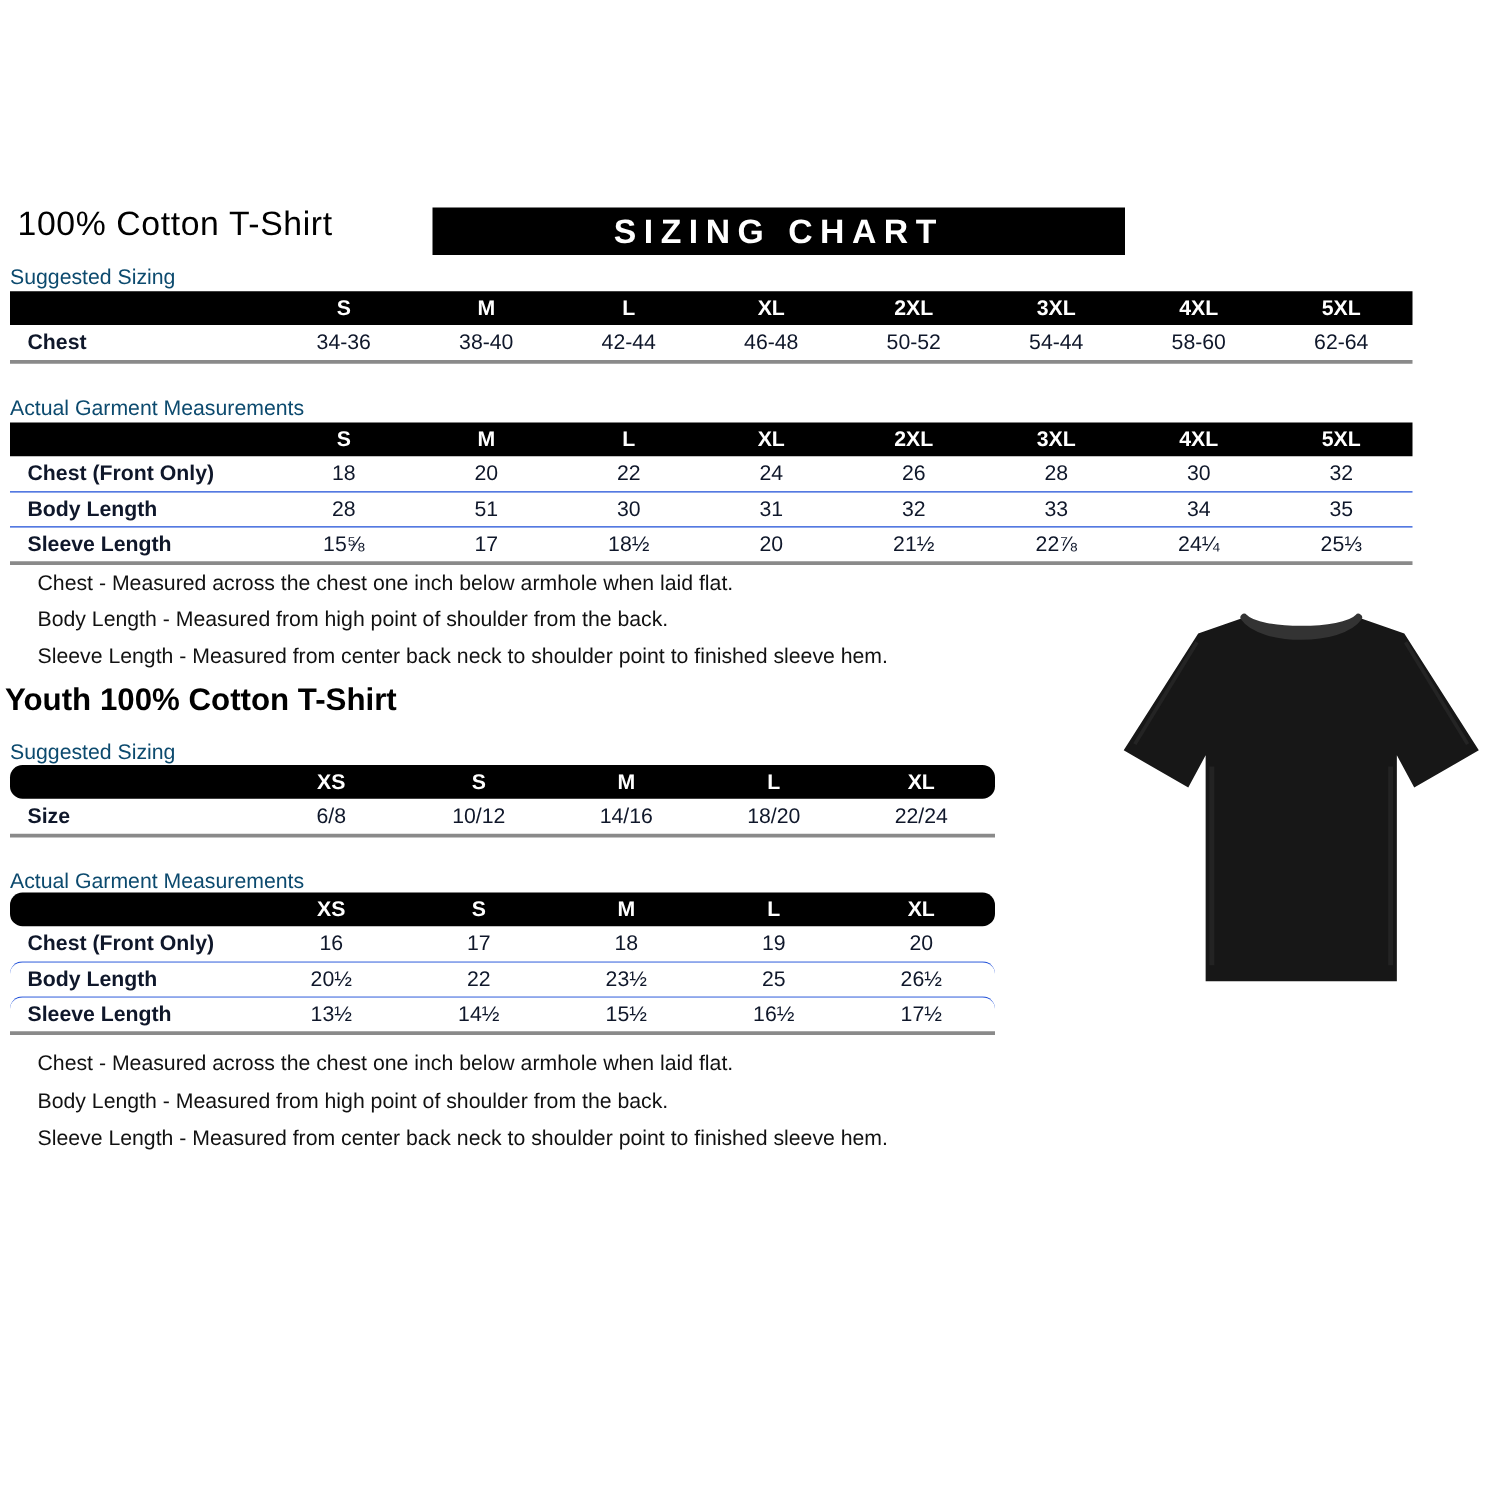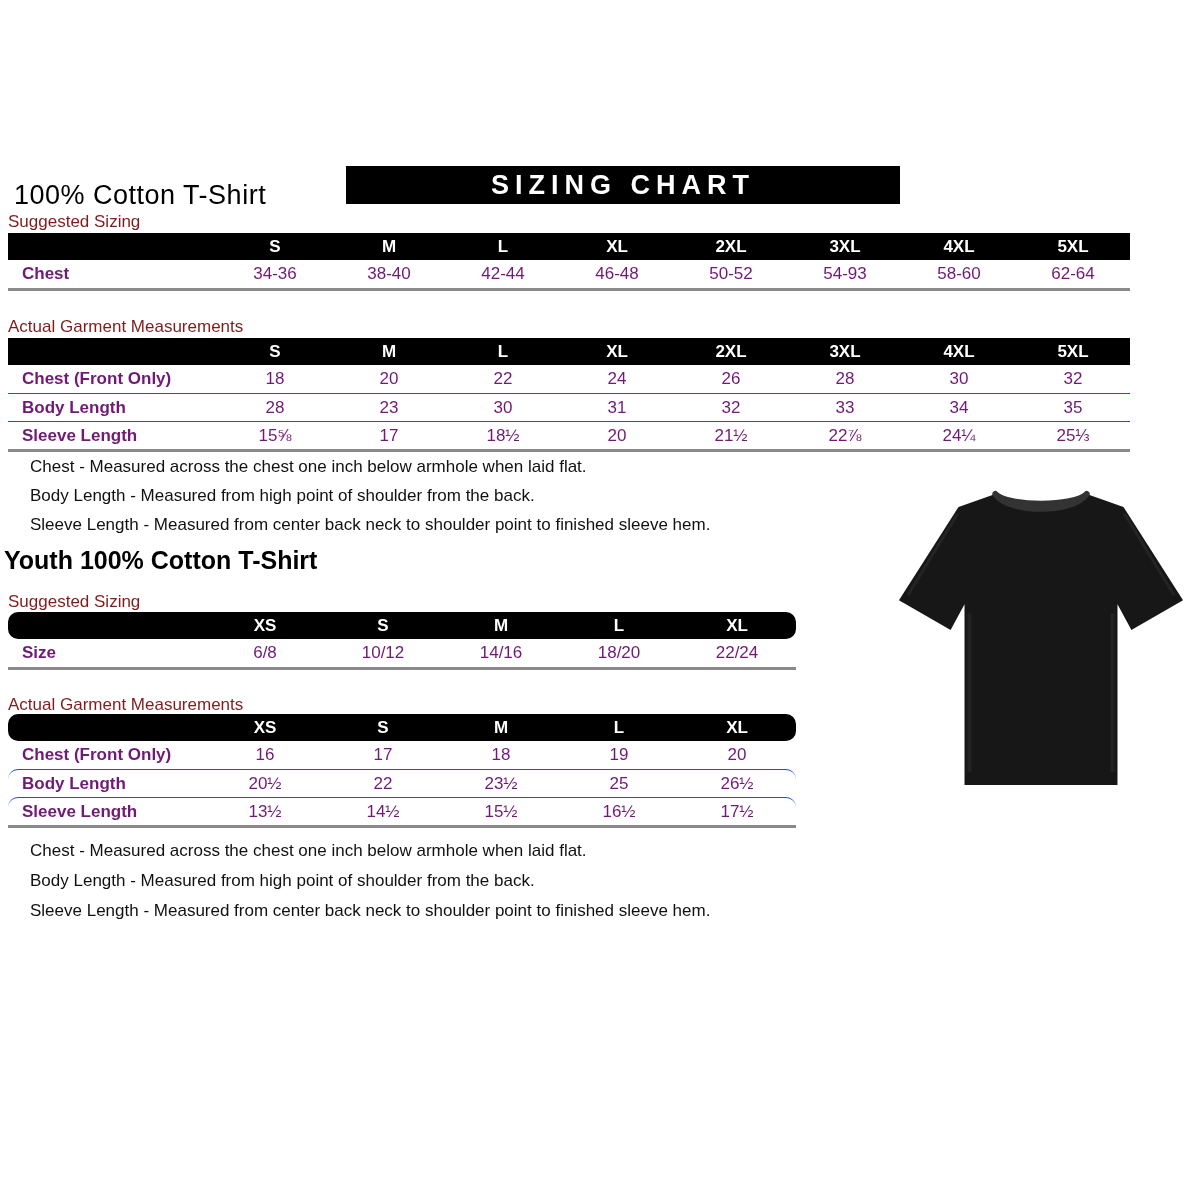--- a/index.html
+++ b/index.html
@@ -9,49 +9,48 @@
     font-family:"Liberation Sans", sans-serif;
     color:#111;
     overflow:hidden;
   }
   .abs { position:absolute; }
 
   .page-title {
     left:14px; top:164px;
     font-size:27px; font-weight:400; color:#000;
     letter-spacing:0.5px;
-    margin-top:16px;
   }
   .banner {
     left:346px; top:166px; width:554px; height:38px;
     background:#000; color:#fff;
     display:flex; align-items:center; justify-content:center;
     font-size:27px; font-weight:700; letter-spacing:6px;
   }
   .section-label {
-    font-size:17px; color:#7f1d1d;
+    font-size:17px; color:#0c4a6e;
   }
   .youth-title {
     left:4px; top:546px;
     font-size:25px; font-weight:700; color:#000000;
   }
 
   .table {
     position:absolute;
     background:#fff;
     border-bottom:3px solid #8a8a8a;
   }
   .trow { display:grid; align-items:center; }
   .cols8 .trow { grid-template-columns:210px repeat(8,1fr); }
   .cols5 .trow { grid-template-columns:198px repeat(5,1fr);border-radius:10px; }
   .thead {
     background:#000; color:#fff;
     height:27px; font-weight:700;
   }
-  .tbody { height:28px; color:#701a75; }
+  .tbody { height:28px; color:#0f172a; }
   .tbody + .tbody { border-top:1px solid #1d4ed8; }
   .tcell { text-align:center; font-size:17px; white-space:nowrap; }
   .tlabel { text-align:left; padding-left:14px; }
   .tlabel b { font-weight:700; }
   .tlabel span { font-weight:700; }
 
   .notes { position:absolute; left:30px; }
   .note { font-size:17px; line-height:29px; color:#111; }
   .notes-youth .note { line-height:30px; }
 
@@ -80,21 +79,21 @@
       <div class="tcell">4XL</div>
       <div class="tcell">5XL</div>
     </div>
     <div class="trow tbody">
       <div class="tcell tlabel"><b>Chest</b></div>
       <div class="tcell">34-36</div>
       <div class="tcell">38-40</div>
       <div class="tcell">42-44</div>
       <div class="tcell">46-48</div>
       <div class="tcell">50-52</div>
-      <div class="tcell">54-93</div>
+      <div class="tcell">54-44</div>
       <div class="tcell">58-60</div>
       <div class="tcell">62-64</div>
     </div>
   </div>
 
 <div class="abs section-label" style="left:8px; top:317px;">Actual Garment Measurements</div>
 
 <div class="table cols8" style="left:8px; top:338px; width:1122px;">
     <div class="trow thead">
       <div class="tcell tlabel"></div>
@@ -114,21 +113,21 @@
       <div class="tcell">22</div>
       <div class="tcell">24</div>
       <div class="tcell">26</div>
       <div class="tcell">28</div>
       <div class="tcell">30</div>
       <div class="tcell">32</div>
     </div>
     <div class="trow tbody">
       <div class="tcell tlabel"><b>Body Length</b></div>
       <div class="tcell">28</div>
-      <div class="tcell">23</div>
+      <div class="tcell">51</div>
       <div class="tcell">30</div>
       <div class="tcell">31</div>
       <div class="tcell">32</div>
       <div class="tcell">33</div>
       <div class="tcell">34</div>
       <div class="tcell">35</div>
     </div>
     <div class="trow tbody">
       <div class="tcell tlabel"><b>Sleeve Length</b></div>
       <div class="tcell">15⅝</div>

